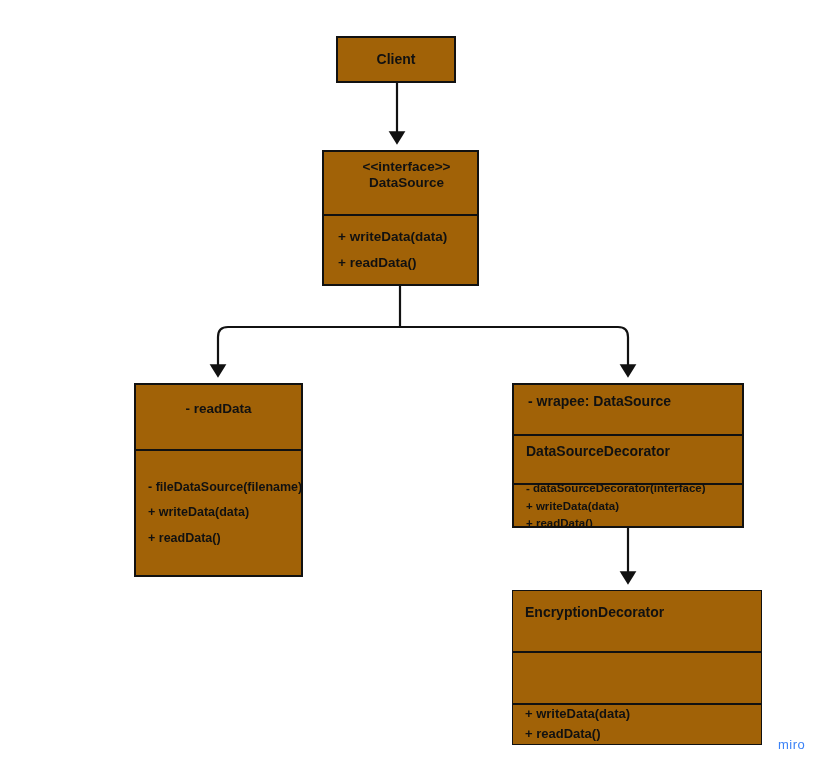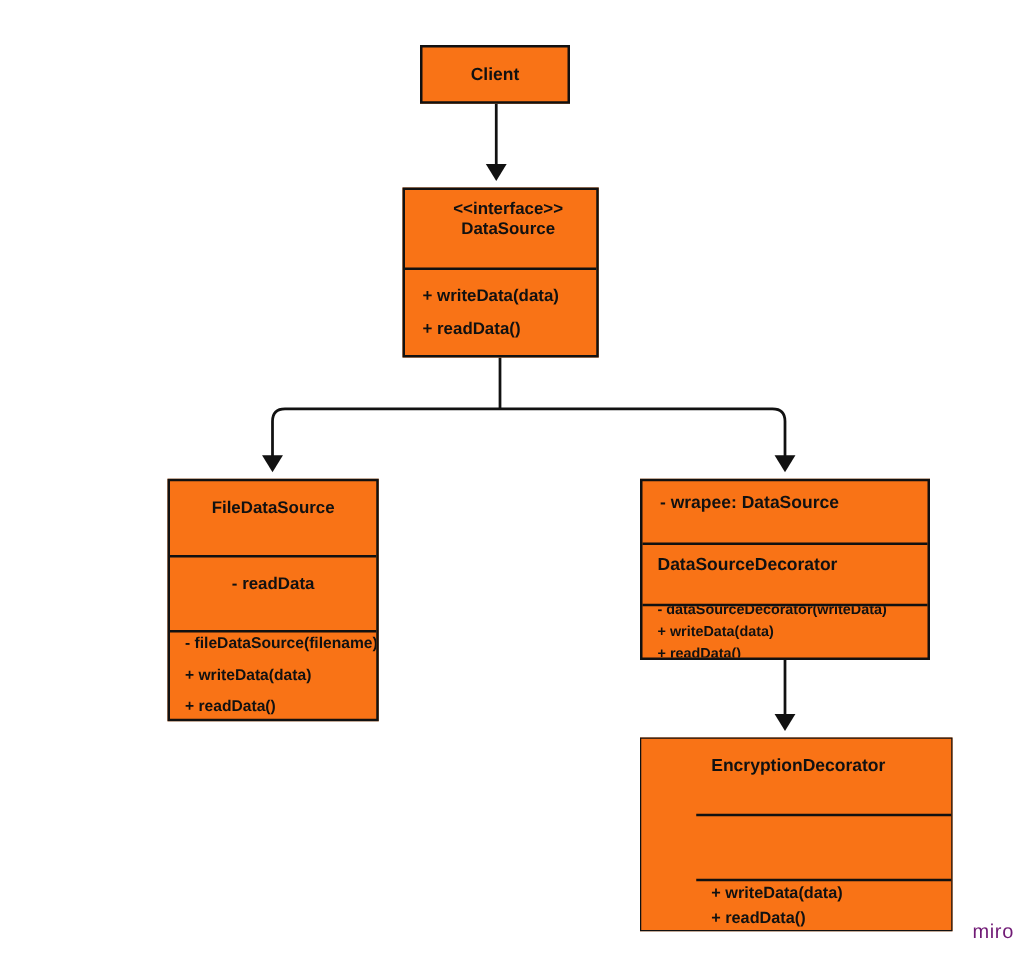--- a/index.html
+++ b/index.html
@@ -17,21 +17,21 @@
   }
   #canvas {
     position: absolute;
     left: 0; top: 0;
     width: 828px;
     height: 770px;
   }
   .uml-box {
     position: absolute;
     box-sizing: border-box;
-    background: #f97316;
+    background: #a16207;
     border: 2.5px solid #111111;
     display: flex;
     flex-direction: column;
     z-index: 2;
   }
   .uml-box.thin {
     border-width: 1.5px;
   }
   .compartment {
     box-sizing: border-box;
@@ -78,33 +78,33 @@
   
   #datasourcedecorator-box { left: 512px; top: 383px; width: 232px; height: 145px; }
   #datasourcedecorator-box .c-title { height: 44px; padding-left: 12px; }
   #datasourcedecorator-box .c-attrs { height: 44px; padding-left: 14px; }
   #datasourcedecorator-box .c-methods { flex: 1 1 auto; padding-left: 12px; padding-top: 2px; }
   #datasourcedecorator-box .c-title .row { font-size: 14px; }
   #datasourcedecorator-box .c-attrs .row { font-size: 14px; }
   #datasourcedecorator-box .c-methods .row { font-size: 11.5px; line-height: 1.52; }
 
   
-  #encryptiondecorator-box { left: 512px; top: 590px; width: 250px; height: 155px; padding-left: 44px; }
+  #encryptiondecorator-box { left: 512px; top: 590px; width: 250px; height: 155px; }
   #encryptiondecorator-box .c-title { height: 45px; padding-left: 12px; }
   #encryptiondecorator-box .c-attrs { height: 37px; }
   #encryptiondecorator-box .c-methods { flex: 1 1 auto; padding-left: 12px; }
   #encryptiondecorator-box .c-title .row { font-size: 14px; }
   #encryptiondecorator-box .c-methods .row { font-size: 13px; line-height: 1.55; }
 
   #watermark {
     position: absolute;
     left: 778px;
     top: 737px;
-    font-size: 16px;
-    color: #701a75;
+    font-size: 13px;
+    color: #3b82f6;
     letter-spacing: 0.5px;
     font-family: "Liberation Sans", sans-serif;
     z-index: 3;
   }
 </style>
 </head>
 <body>
 
 <svg id="canvas" viewBox="0 0 828 770" xmlns="http://www.w3.org/2000/svg">
   <defs>
@@ -135,42 +135,39 @@
     <div class="row center">&lt;&lt;interface&gt;&gt;</div>
     <div class="row center">DataSource</div>
   </div>
   <div class="compartment c-methods">
     <div class="row left">+ writeData(data)</div>
     <div class="row left">+ readData()</div>
   </div>
 </div>
 
 <div class="uml-box" id="filedatasource-box">
-  <div class="compartment c-title">
-    <div class="row center">FileDataSource</div>
-  </div>
   <div class="compartment c-attrs">
     <div class="row center">- readData</div>
   </div>
   <div class="compartment c-methods">
     <div class="row left">- fileDataSource(filename)</div>
     <div class="row left">+ writeData(data)</div>
     <div class="row left">+ readData()</div>
   </div>
 </div>
 
 <div class="uml-box" id="datasourcedecorator-box">
   <div class="compartment c-attrs">
     <div class="row left">- wrapee: DataSource</div>
   </div>
   <div class="compartment c-title">
     <div class="row left">DataSourceDecorator</div>
   </div>
   <div class="compartment c-methods">
-    <div class="row left">- dataSourceDecorator(writeData)</div>
+    <div class="row left">- dataSourceDecorator(interface)</div>
     <div class="row left">+ writeData(data)</div>
     <div class="row left">+ readData()</div>
   </div>
 </div>
 
 <div class="uml-box thin" id="encryptiondecorator-box">
   <div class="compartment c-title">
     <div class="row left">EncryptionDecorator</div>
   </div>
   <div class="compartment c-attrs">

